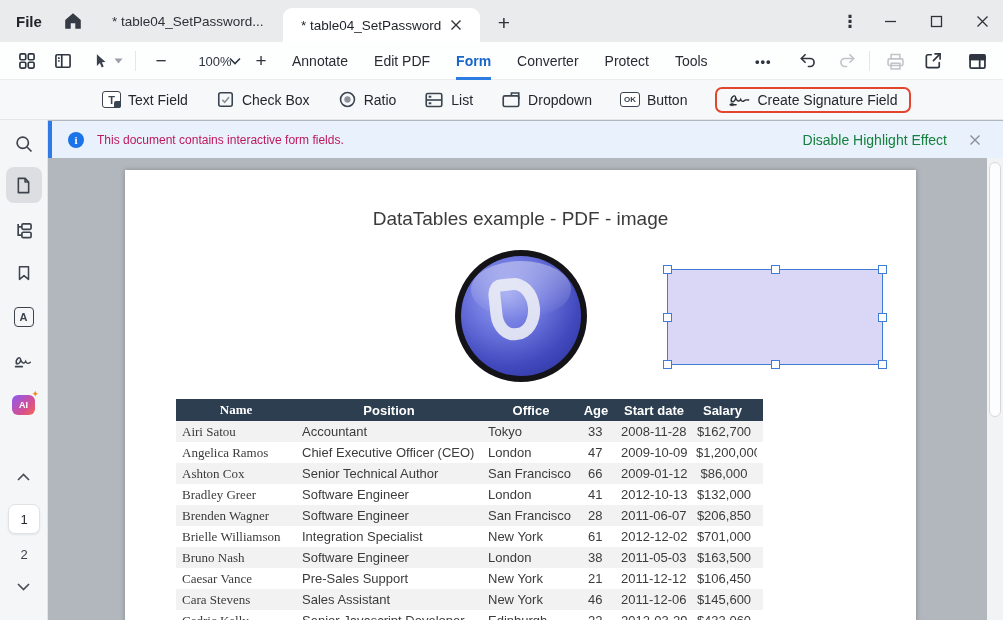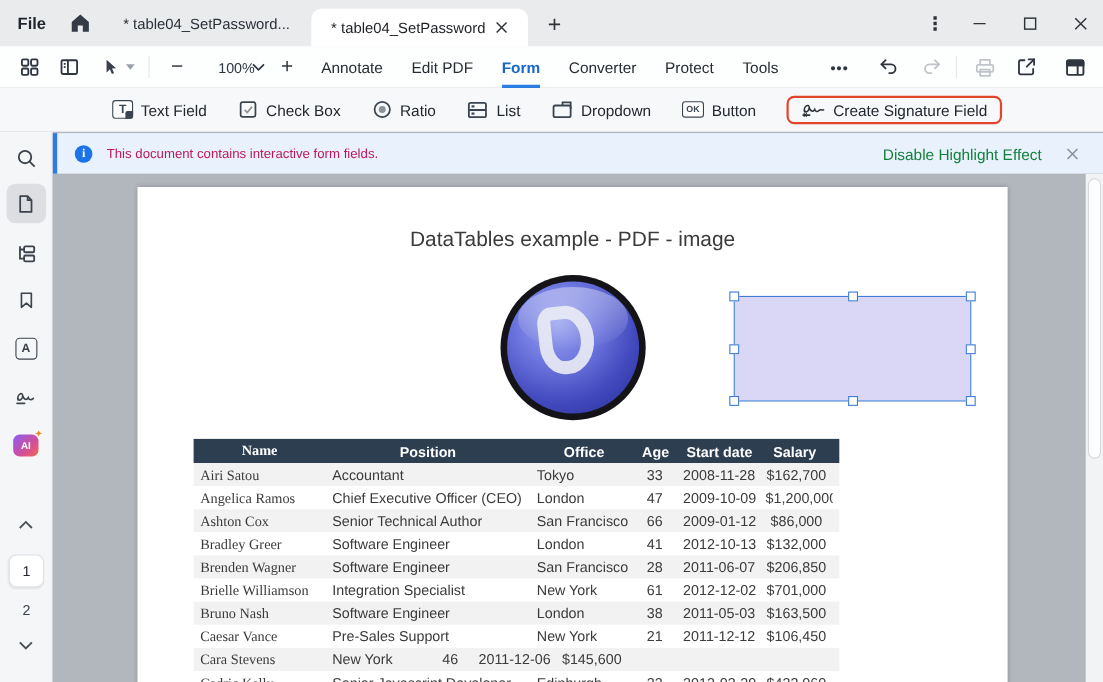--- a/index.html
+++ b/index.html
@@ -460,20 +460,21 @@
             <div class="tr">
               <div class="td c0">Caesar Vance</div>
               <div class="td c1">Pre-Sales Support</div>
               <div class="td c2">New York</div>
               <div class="td c3">21</div>
               <div class="td c4">2011-12-12</div>
               <div class="td c5">$106,450</div>
             </div>
             <div class="tr odd">
               <div class="td c0">Cara Stevens</div>
+              <div class="td c1">Sales Assistant</div>
               <div class="td c2">New York</div>
               <div class="td c3">46</div>
               <div class="td c4">2011-12-06</div>
               <div class="td c5">$145,600</div>
             </div>
             <div class="tr">
               <div class="td c0">Cedric Kelly</div>
               <div class="td c1">Senior Javascript Developer</div>
               <div class="td c2">Edinburgh</div>
               <div class="td c3">22</div>

